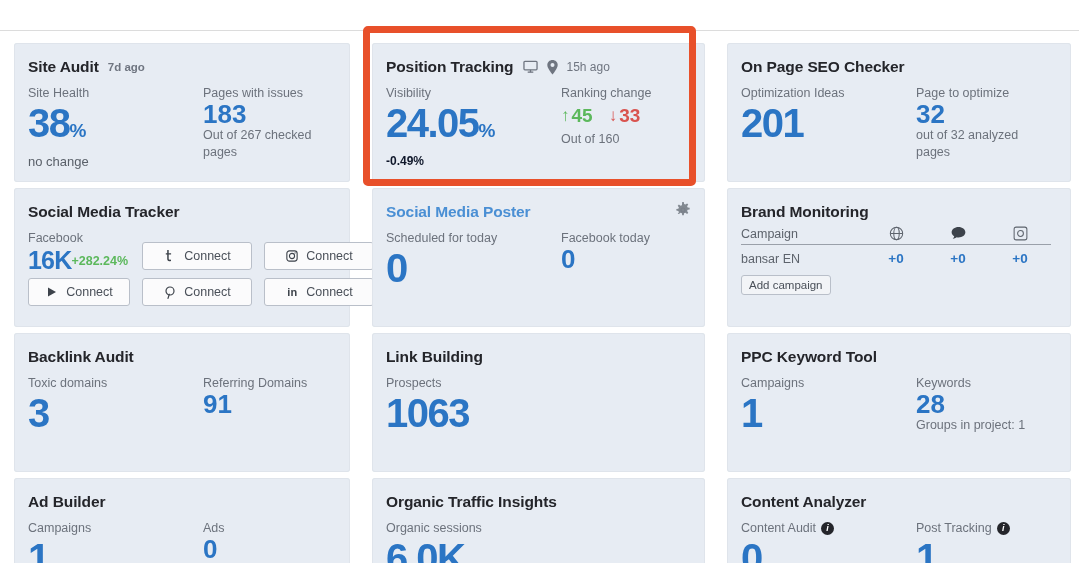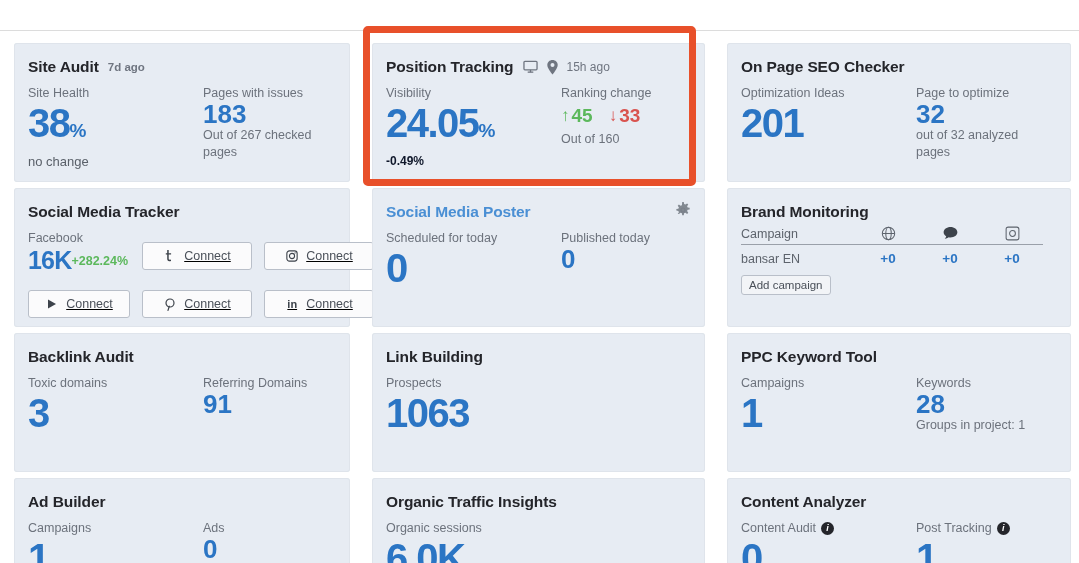--- a/index.html
+++ b/index.html
@@ -24,21 +24,21 @@
     grid-auto-rows: 145px;
     column-gap: 0px; row-gap: 0px;
   }
 
   .cell { padding: 3px 8px 3px 14px; }
 
   .card {
     background: #e7ecf3;
     border-radius: 3px;
     width: 100%; height: 139px;
-    padding: 14px 28px 10px 14px;
+    padding: 14px 20px 10px 14px;
     position: relative;
     box-shadow: 0 0 0 1px #dfe4eb inset;
   }
 
   .card-title-row { display: flex; align-items: center; gap: 9px; height: 20px; }
   .card-title {
     font-size: 15.5px; font-weight: bold; color: #24252a;
     letter-spacing: -0.1px; white-space: nowrap;
   }
   .card-title.link { color: #4a8fd4; }
@@ -83,22 +83,21 @@
     z-index: 20;
   }
 
   
   .fb-stat { display: flex; align-items: center; }
   .fb-num { font-size: 25px; font-weight: bold; color: #2b75c4; letter-spacing: -0.8px; }
   .fb-delta { font-size: 12.5px; font-weight: bold; color: #5cb85c; }
   .connect-grid {
     position: absolute; left: 14px; right: 16px; top: 54px;
     display: grid; grid-template-columns: 102px 110px 110px;
-    gap: 20px 12px;
-    text-decoration: underline;
+    gap: 8px 12px;
   }
   .connect-grid .slot-a { grid-column: 1; grid-row: 1; visibility: hidden; }
   .btn-connect {
     height: 28px; background: #fbfbfc; border: 1px solid #b9bfc9;
     border-radius: 3px; display: flex; align-items: center; justify-content: center;
     gap: 7px; font-size: 12.5px; color: #4a5059; cursor: pointer;
   }
   .btn-connect .ic { font-size: 13px; color: #3d434b; width: 14px; text-align:center;
     display:inline-flex; align-items:center; justify-content:center; }
 
@@ -300,21 +299,21 @@
           </svg>
         </span>
         <div class="metrics">
           <div class="metric col1">
             <div class="metric-label">Scheduled for today</div>
             <div class="big">
               <span>0</span>
             </div>
           </div>
           <div class="metric col2">
-            <div class="metric-label">Published today</div>
+            <div class="metric-label">Facebook today</div>
             <div class="mid">0</div>
           </div>
         </div>
       </div>
     </div>
 
     <div class="cell">
       <div class="card">
         <div class="card-title-row">
           <span class="card-title">Brand Monitoring</span>

